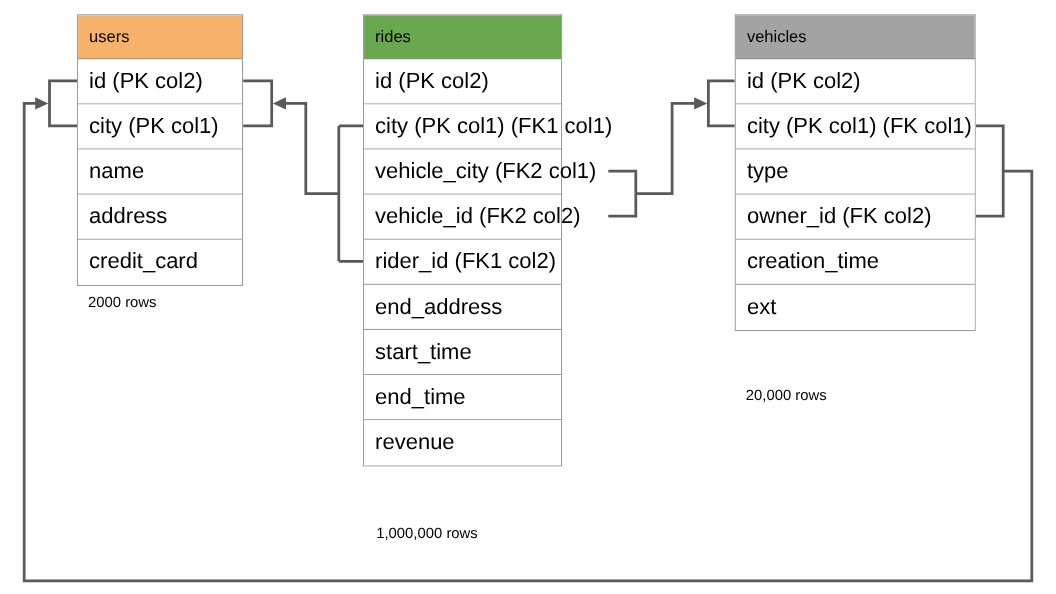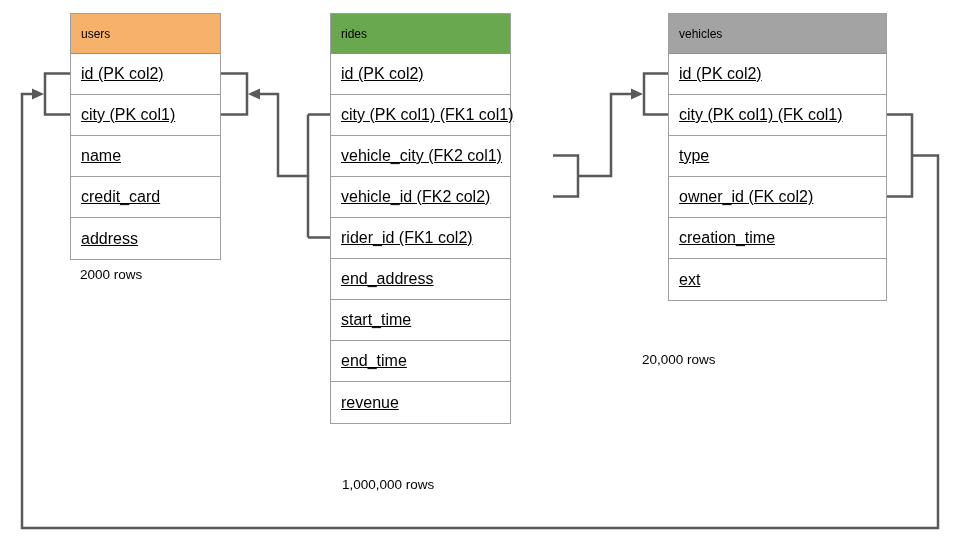--- a/index.html
+++ b/index.html
@@ -15,35 +15,34 @@
     position:absolute;
     box-sizing:border-box;
     background:#ffffff;
     border:1px solid #9e9e9e;
   }
   .thead {
     box-sizing:border-box;
     height:40px;
     display:flex; align-items:center;
     padding-left:10px;
-    font-size:12px;
+    font-size:15px;
     color:#000000;
     border-bottom:1px solid #8f8f8f;
   }
   .trow {
     box-sizing:border-box;
     height:41px;
     display:flex; align-items:center;
     padding-left:10px;
-    font-size:16px;
+    font-size:20px;
     color:#000000;
     background:#ffffff;
     border-bottom:1px solid #9e9e9e;
     white-space:nowrap;
-    text-decoration:underline;
   }
   .trow:last-child { border-bottom:none; }
   .rowcount {
     position:absolute;
     font-size:13.5px;
     color:#000000;
     white-space:nowrap;
   }
 </style>
 </head>
@@ -70,22 +69,22 @@
       <polygon points="643,94 631,88.5 631,99.5"></polygon>
       <polygon points="44,94 32,88.5 32,99.5"></polygon>
     </g>
   </svg>
 
   <div class="table" style="left:70px; top:13px; width:151px;">
     <div class="thead" style="background-color: rgb(246, 178, 107);">users</div>
     <div class="trow">id (PK col2)</div>
     <div class="trow">city (PK col1)</div>
     <div class="trow">name</div>
+    <div class="trow">address</div>
     <div class="trow">credit_card</div>
-    <div class="trow">address</div>
   </div>
   <div class="rowcount" style="left:80px; top:267px;text-align:center;">2000 rows</div>
 
   <div class="table" style="left:330px; top:13px; width:181px;">
     <div class="thead" style="background-color: rgb(106, 168, 79);">rides</div>
     <div class="trow">id (PK col2)</div>
     <div class="trow">city (PK col1) (FK1 col1)</div>
     <div class="trow">vehicle_city (FK2 col1)</div>
     <div class="trow">vehicle_id (FK2 col2)</div>
     <div class="trow">rider_id (FK1 col2)</div>
@@ -98,15 +97,15 @@
 
   <div class="table" style="left:668px; top:13px; width:219px;">
     <div class="thead" style="background-color: #a3a3a3;">vehicles</div>
     <div class="trow">id (PK col2)</div>
     <div class="trow">city (PK col1) (FK col1)</div>
     <div class="trow">type</div>
     <div class="trow">owner_id (FK col2)</div>
     <div class="trow">creation_time</div>
     <div class="trow">ext</div>
   </div>
-  <div class="rowcount" style="left:642px; top:352px;">20,000 rows</div>
+  <div class="rowcount" style="left:678px; top:352px;">20,000 rows</div>
 
 </div>
 
 </body></html>

